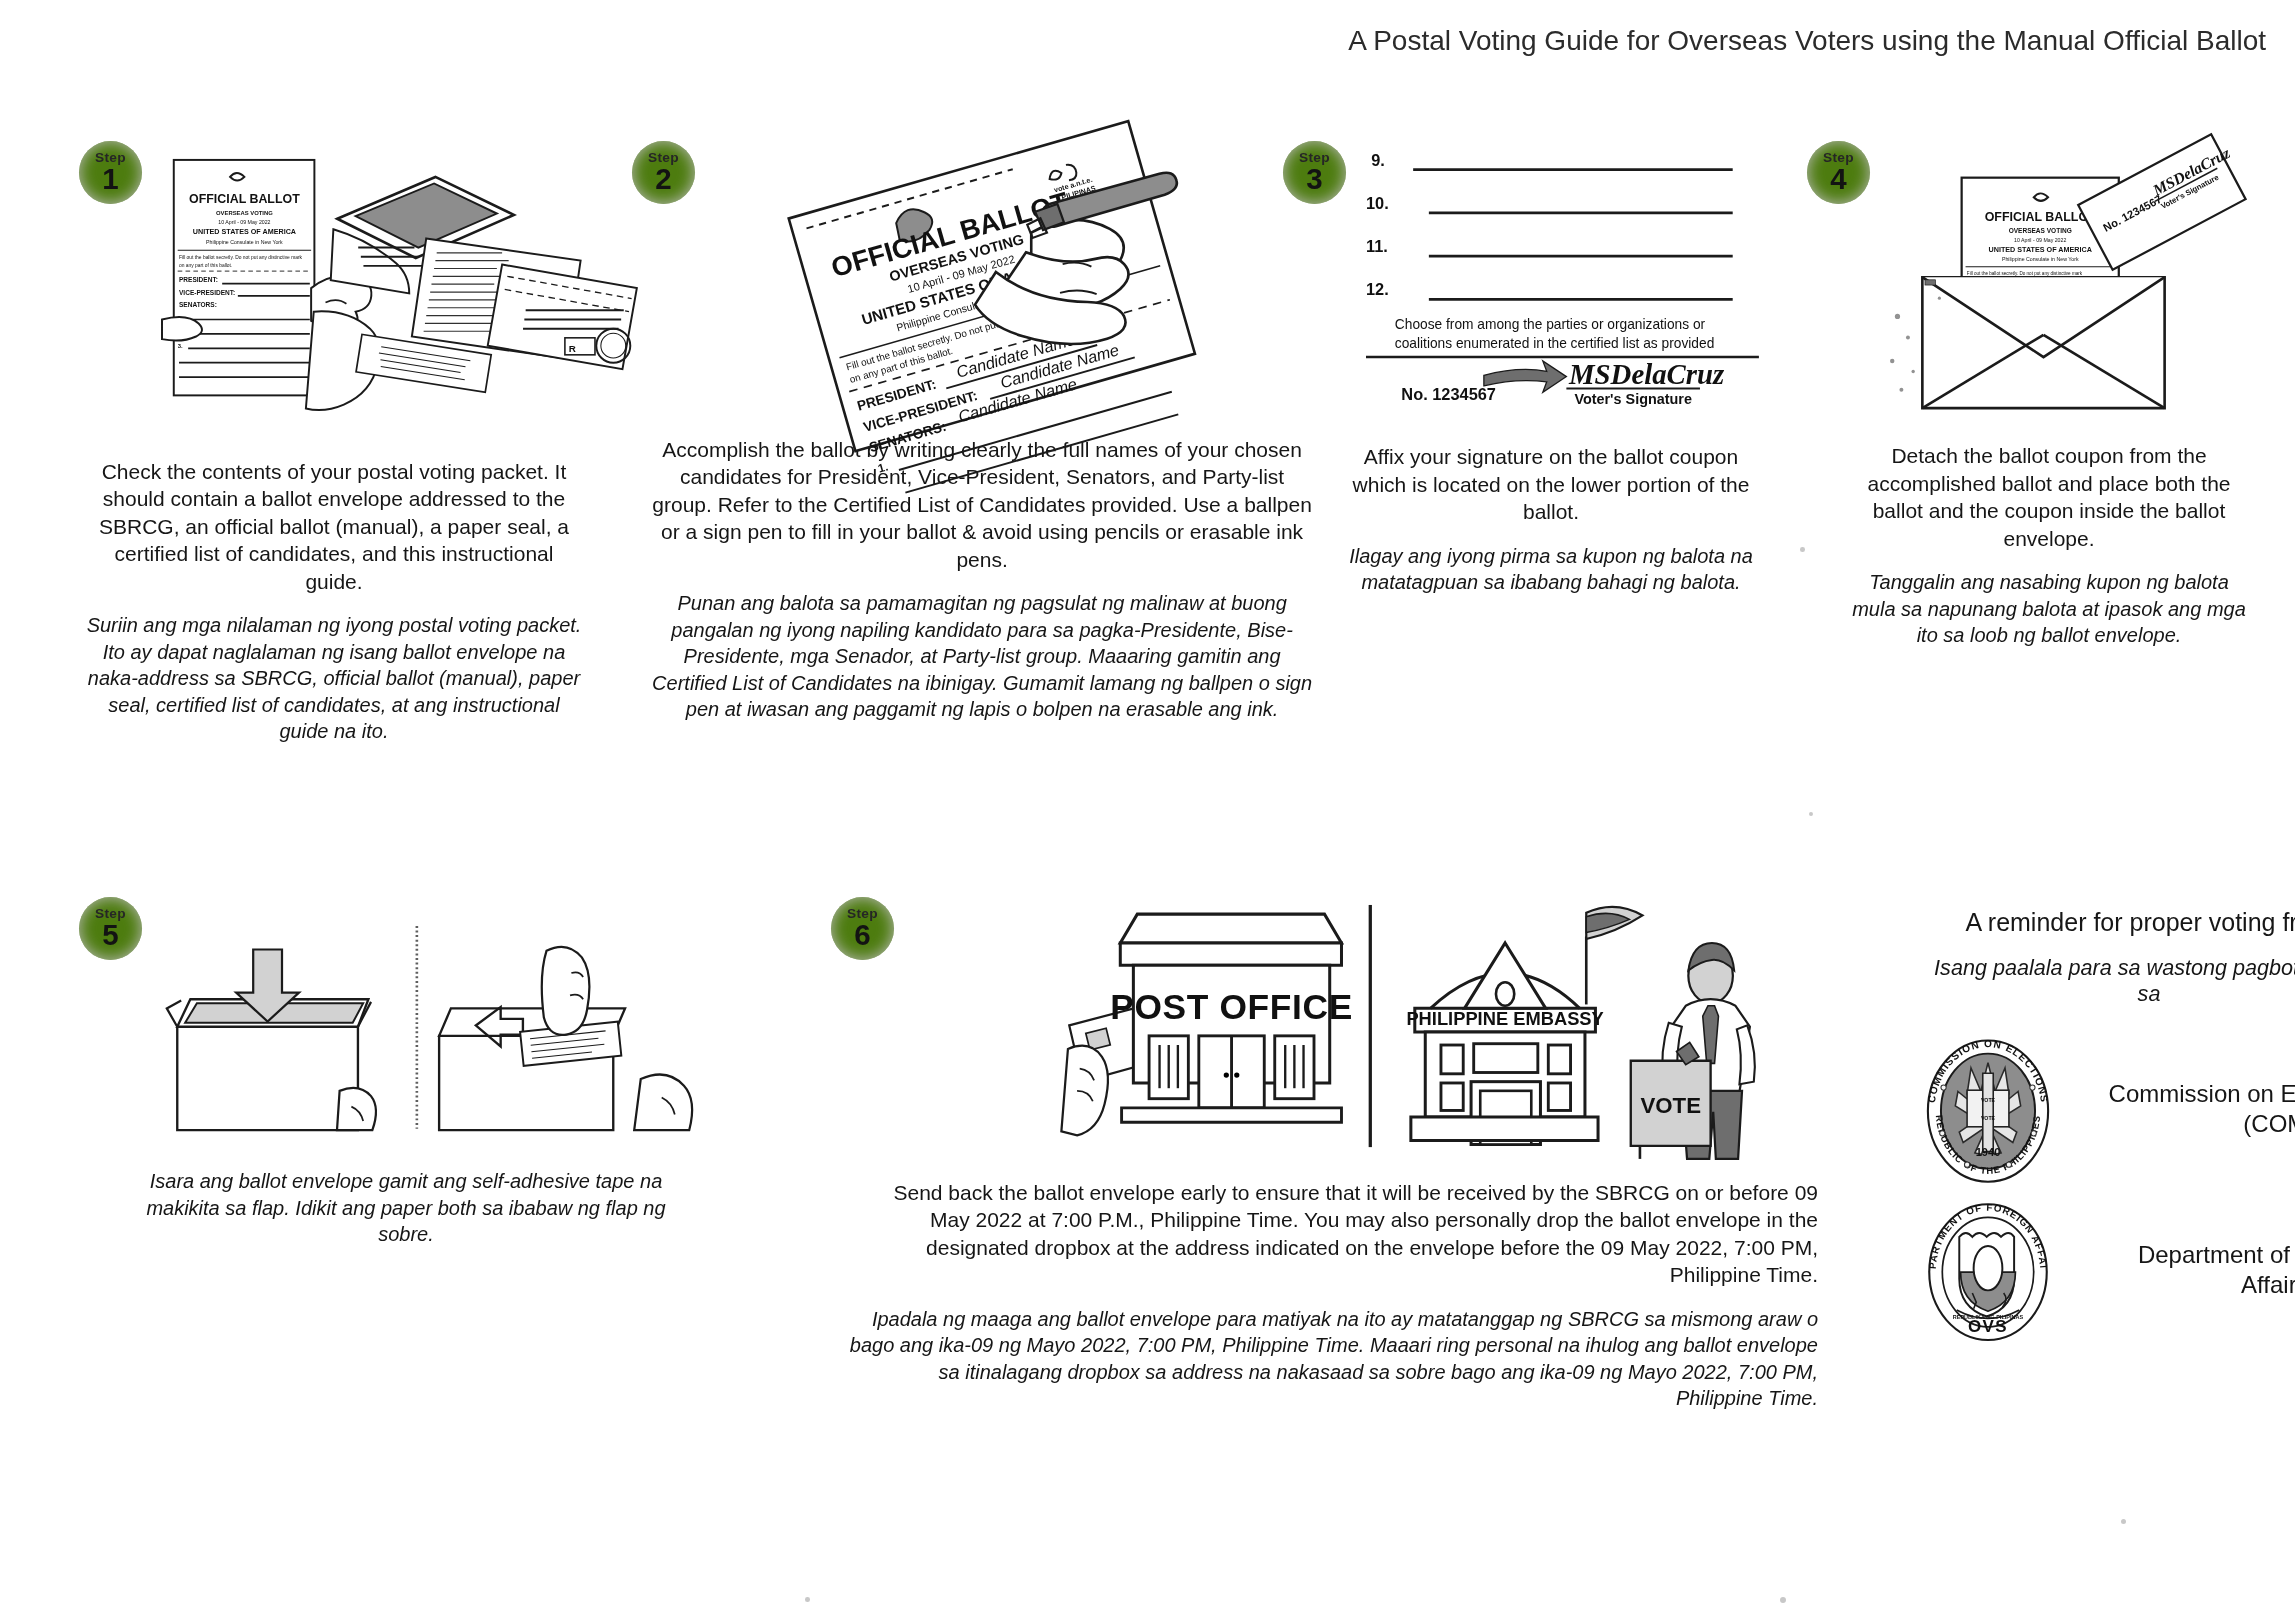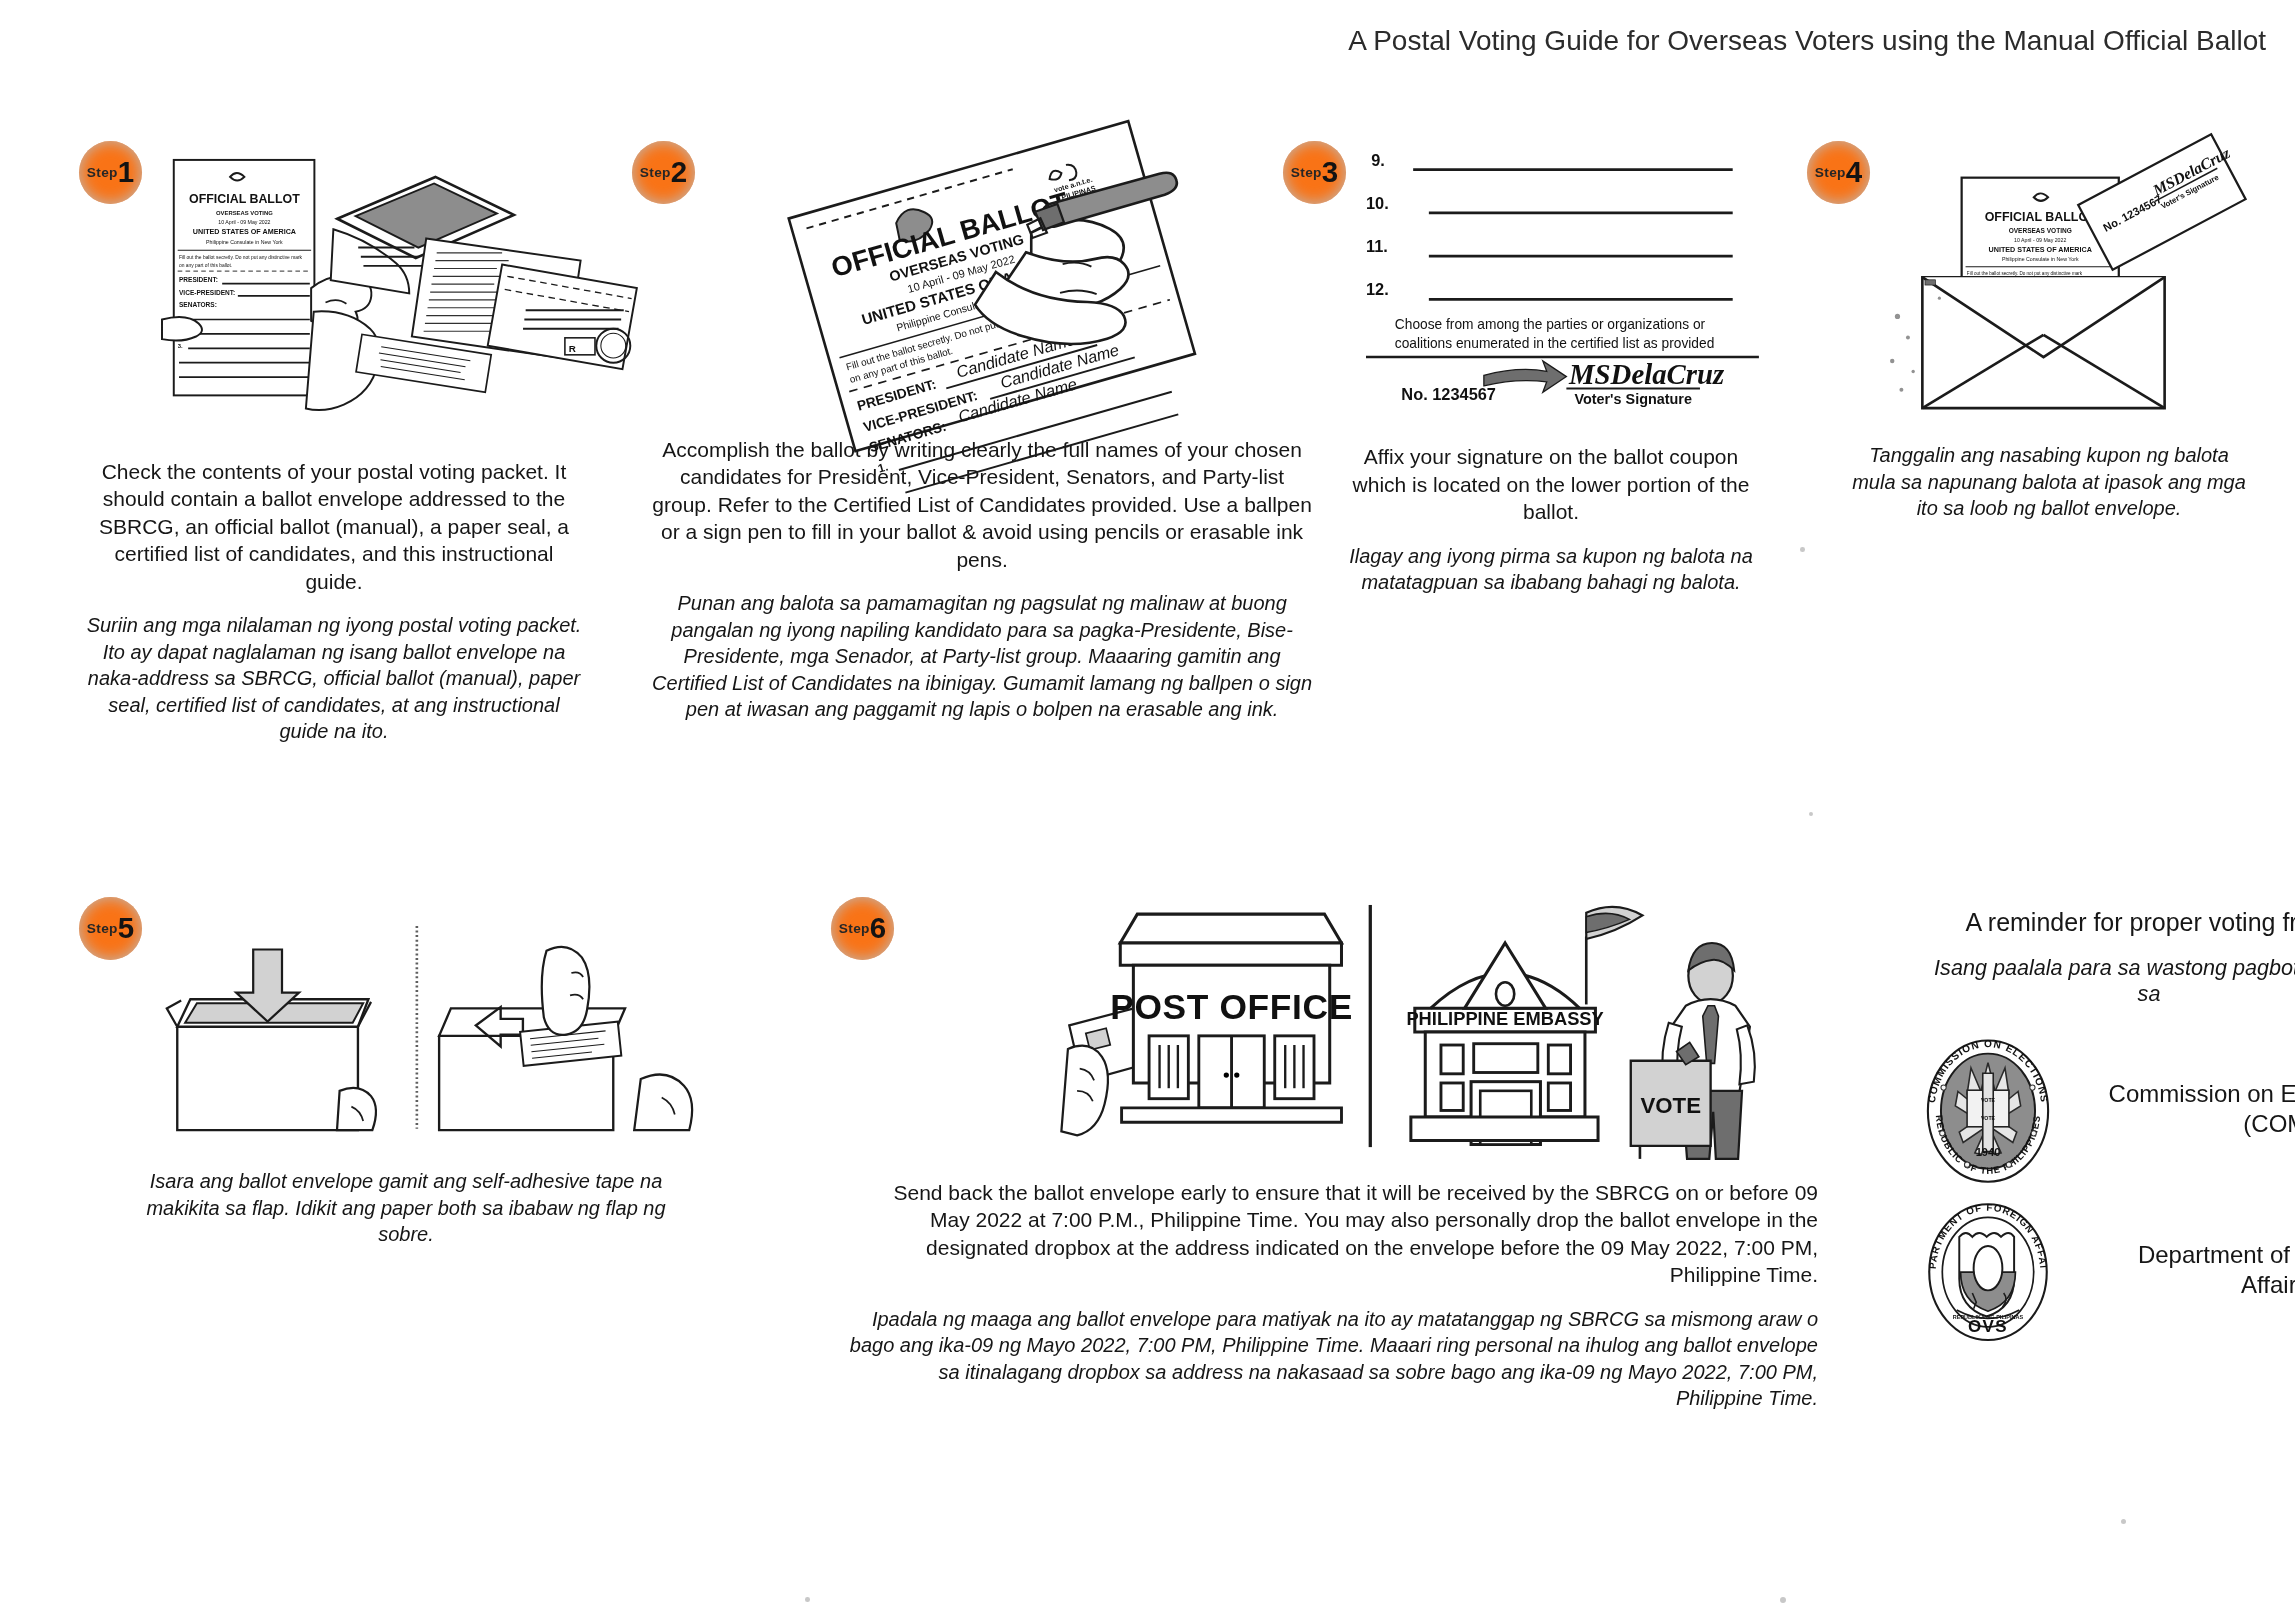--- a/index.html
+++ b/index.html
@@ -22,22 +22,22 @@
     -webkit-text-stroke:0.7px #2b2b2b;
   }
   .header .t2{
     font-size:28px;font-weight:500;color:#2b2b2b;
     margin-top:6.5px;line-height:1.12;
   }
 
   
   .badge{
     width:63px;height:63px;border-radius:50%;
-    background:#f97316;
-    display:flex;flex-direction:row;align-items:center;justify-content:center;
+    background:#4d7c0f;
+    display:flex;flex-direction:column;align-items:center;justify-content:center;
     box-shadow:inset 0 0 14.4px #bdbdbd;
     flex:0 0 auto;
   }
   .badge .bw{font-size:13.7px;font-weight:700;color:#262626;line-height:1;letter-spacing:0.3px;}
   .badge .bn{font-size:29.5px;font-weight:900;color:#131313;line-height:.98;margin-top:0.7px;}
 
   .cap{
     text-align:center;color:#161616;
   }
   .cap .en{font-size:21px;line-height:1.31;font-weight:500;}
@@ -328,20 +328,21 @@
               <circle cx="14" cy="336" r="3.4"></circle>
             <circle cx="46" cy="352" r="2.6"></circle>
               <circle cx="86" cy="240" r="2.4"></circle>
               <circle cx="28" cy="380" r="3"></circle>
           </g>
           <rect class="gyd" x="64" y="212" width="16" height="8"></rect>
         </svg>
       </div>
     </div>
     <div class="cap" style="margin-top:26px;width:406px;margin-left:39px;">
+      <div class="en">Detach the ballot coupon from the accomplished ballot and place both the ballot and the coupon inside the ballot envelope.</div>
       <div class="tl">Tanggalin ang nasabing kupon ng balota mula sa napunang balota at ipasok ang mga ito sa loob ng ballot envelope.</div>
     </div>
   </div>
 </div>
 
 <div class="row2">
 
   <div class="col" style="left:79px;top:0;width:668px;">
     <div class="stepwrap">
       <div class="badge">

